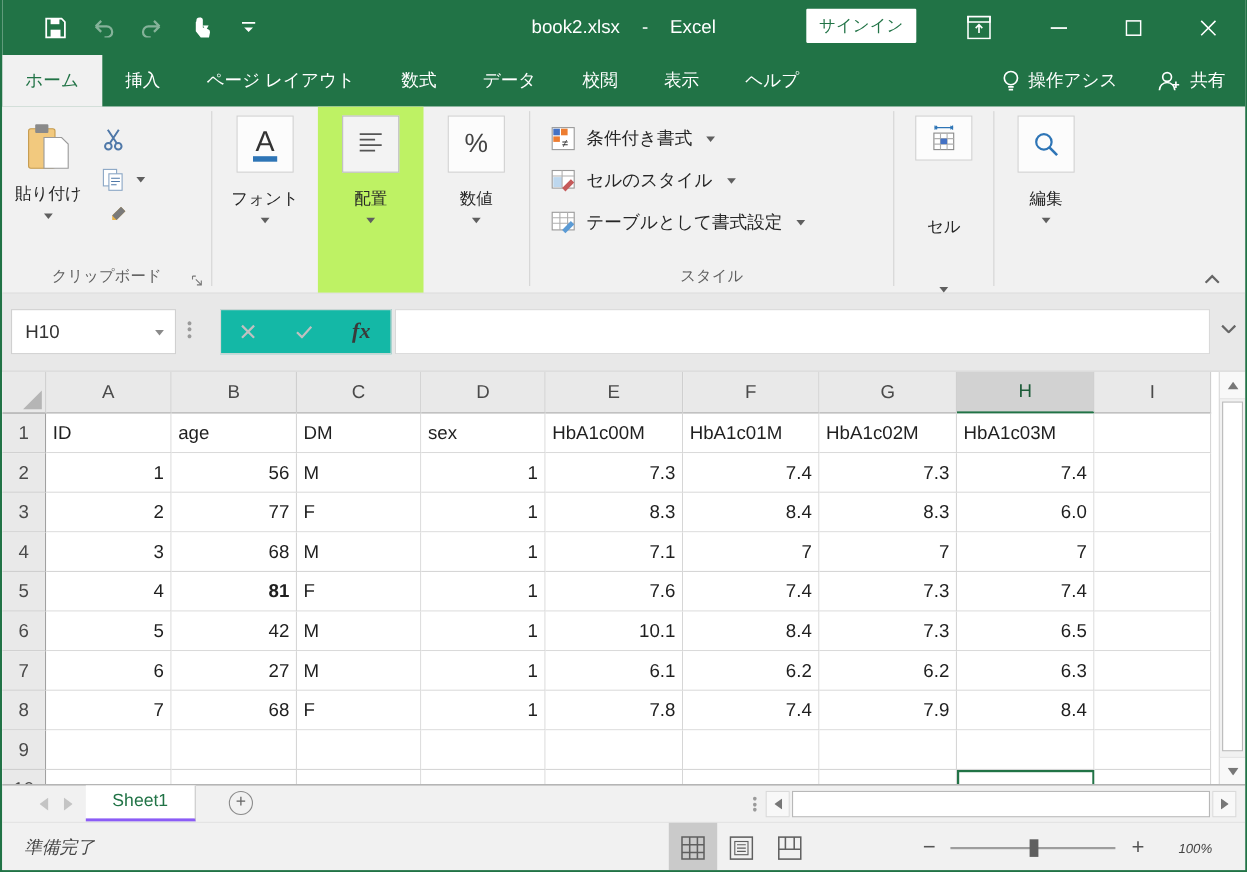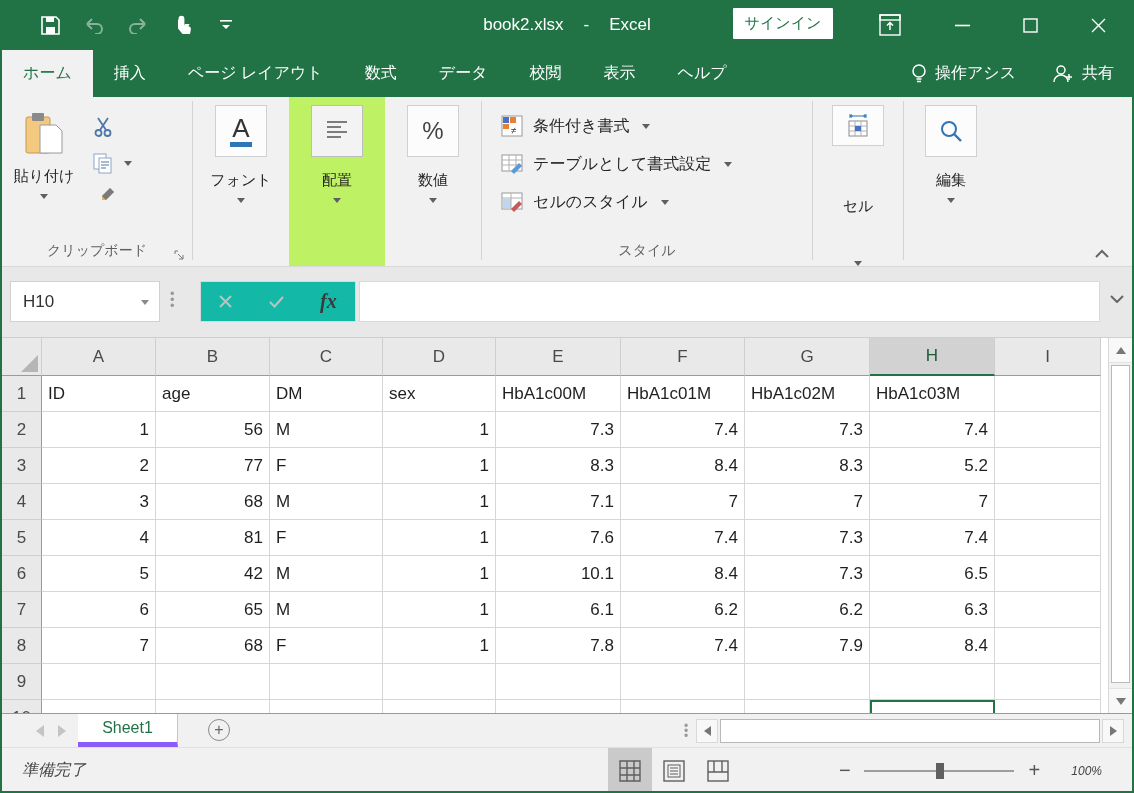--- a/index.html
+++ b/index.html
@@ -87,21 +87,21 @@
   .cell.num { justify-content:flex-end; }
   .cell.selcell { outline:2px solid #217346; outline-offset:-2px; }
   .vscroll { position:absolute; right:0; top:0; width:24px; height:375px; background:#f1f1f1; border-left:1px solid #d9d9d9; }
   .vs-btn { height:25px; display:flex; align-items:center; justify-content:center; color:#777; background:#f8f8f8; border-bottom:1px solid #e3e3e3;}
   .vs-btn.bottom { position:absolute; bottom:0; left:0; right:0; border-top:1px solid #e3e3e3; border-bottom:none; }
   .vs-thumb { position:absolute; top:27px; left:2px; right:2px; height:318px; background:#fff; border:1px solid #b8b8b8; }
 
   
   .sheetbar { height:34px; background:#f1f1f1; border-top:1px solid #9a9a9a; display:flex; align-items:stretch; flex-shrink:0; position:relative; }
   .nav-arrows { display:flex; align-items:center; gap:14px; padding:0 12px 0 34px; color:#c0c0c0; }
-  .sheet-tab { width:100px; background:#fff; border-right:1px solid #c6c6c6; border-bottom:5px solid #8b5cf6;
+  .sheet-tab { width:100px; background:#fff; border-right:1px solid #c6c6c6; border-bottom:3px solid #8b5cf6;
                display:flex; align-items:center; justify-content:center; color:#217346; font-size:16px; margin-top:0; }
   .add-sheet { width:22px; height:22px; border:1px solid #8a8a8a; border-radius:50%; color:#666; display:flex; align-items:center;
                justify-content:center; font-size:16px; margin:5px 0 0 30px; line-height:1; }
   .hscroll { position:absolute; right:8px; top:4px; width:440px; height:26px; display:flex; align-items:center; }
   .hdots { color:#9a9a9a; font-size:12px; line-height:5px; margin-right:8px; text-align:center; }
   .hs-btn { width:22px; height:24px; background:#f8f8f8; border:1px solid #d9d9d9; display:flex; align-items:center; justify-content:center; color:#777; }
   .hs-track { flex:1; height:24px; background:#f1f1f1; position:relative; }
   .hs-thumb { position:absolute; left:2px; right:2px; top:0; height:24px; background:#fff; border:1px solid #b8b8b8; }
 
   
@@ -297,34 +297,34 @@
             <rect x="3" y="10" width="6" height="5" fill="#ed7d31"></rect>
             <rect x="10" y="3" width="6" height="6" fill="#ed7d31"></rect>
             <text x="11" y="20" font-size="10" fill="#333">≠</text>
           </svg>
         <span>条件付き書式</span>
         <div class="style-caret"></div>
       </div>
       <div class="style-item">
         <svg width="24" height="24" viewBox="0 0 24 24">
             <rect x="2" y="3" width="20" height="16" fill="#fff" stroke="#9a9a9a"></rect>
-            <path d="M2 8 h20 M2 13 h20 M9 3 v16 M16 3 v16" stroke="#b0b0b0"></path>
-            <path d="M14 22 l8-8-3-3-8 8z" fill="#5b9bd5"></path>
-          </svg>
-        <span>テーブルとして書式設定</span>
+            <rect x="3" y="9" width="8" height="9" fill="#bdd7ee"></rect>
+            <path d="M2 8 h20 M11 3 v16" stroke="#b0b0b0"></path>
+            <path d="M14 22 l8-8-3-3-8 8z" fill="#c55a5a"></path>
+          </svg>
+        <span>セルのスタイル</span>
         <div class="style-caret"></div>
       </div>
       <div class="style-item">
         <svg width="24" height="24" viewBox="0 0 24 24">
             <rect x="2" y="3" width="20" height="16" fill="#fff" stroke="#9a9a9a"></rect>
-            <rect x="3" y="9" width="8" height="9" fill="#bdd7ee"></rect>
-            <path d="M2 8 h20 M11 3 v16" stroke="#b0b0b0"></path>
-            <path d="M14 22 l8-8-3-3-8 8z" fill="#c55a5a"></path>
-          </svg>
-        <span>セルのスタイル</span>
+            <path d="M2 8 h20 M2 13 h20 M9 3 v16 M16 3 v16" stroke="#b0b0b0"></path>
+            <path d="M14 22 l8-8-3-3-8 8z" fill="#5b9bd5"></path>
+          </svg>
+        <span>テーブルとして書式設定</span>
         <div class="style-caret"></div>
       </div>
       <div class="grp-label">スタイル</div>
     </div>
     <div class="vsep"></div>
 
     <div class="rgroup col-grp" style="width:90px;gap:37px;">
       <div class="big-box">
         <svg width="28" height="28" viewBox="0 0 28 28">
             <path d="M6 4 h16 M6 2 v4 M22 2 v4 M9 4 l-2 0 M8 2.5 l-2 1.5 2 1.5 M19 4 l2 0 M20 2.5 l2 1.5-2 1.5" stroke="#2e75b6" fill="none"></path>
@@ -425,39 +425,39 @@
         </div>
         <div class="grow">
           <div class="rownum">3</div>
           <div class="cell num" style="width: 114px;">2</div>
           <div class="cell num" style="width: 114px;">77</div>
           <div class="cell" style="width: 113px;">F</div>
           <div class="cell num" style="width: 113px;">1</div>
           <div class="cell num" style="width: 125px;">8.3</div>
           <div class="cell num" style="width: 124px;">8.4</div>
           <div class="cell num" style="width: 125px;">8.3</div>
-          <div class="cell num" style="width: 125px;">5.2</div>
+          <div class="cell num" style="width: 125px;">6.0</div>
           <div class="cell" style="width: 106px;"></div>
         </div>
         <div class="grow">
           <div class="rownum">4</div>
           <div class="cell num" style="width: 114px;">3</div>
           <div class="cell num" style="width: 114px;">68</div>
           <div class="cell" style="width: 113px;">M</div>
           <div class="cell num" style="width: 113px;">1</div>
           <div class="cell num" style="width: 125px;">7.1</div>
           <div class="cell num" style="width: 124px;">7</div>
           <div class="cell num" style="width: 125px;">7</div>
           <div class="cell num" style="width: 125px;">7</div>
           <div class="cell" style="width: 106px;"></div>
         </div>
         <div class="grow">
           <div class="rownum">5</div>
           <div class="cell num" style="width: 114px;">4</div>
-          <div class="cell num" style="width: 114px;">81</div>
+          <div class="cell num" style="width: 114px; font-weight: bold;">81</div>
           <div class="cell" style="width: 113px;">F</div>
           <div class="cell num" style="width: 113px;">1</div>
           <div class="cell num" style="width: 125px;">7.6</div>
           <div class="cell num" style="width: 124px;">7.4</div>
           <div class="cell num" style="width: 125px;">7.3</div>
           <div class="cell num" style="width: 125px;">7.4</div>
           <div class="cell" style="width: 106px;"></div>
         </div>
         <div class="grow">
           <div class="rownum">6</div>
@@ -467,21 +467,21 @@
           <div class="cell num" style="width: 113px;">1</div>
           <div class="cell num" style="width: 125px;">10.1</div>
           <div class="cell num" style="width: 124px;">8.4</div>
           <div class="cell num" style="width: 125px;">7.3</div>
           <div class="cell num" style="width: 125px;">6.5</div>
           <div class="cell" style="width: 106px;"></div>
         </div>
         <div class="grow">
           <div class="rownum">7</div>
           <div class="cell num" style="width: 114px;">6</div>
-          <div class="cell num" style="width: 114px;">65</div>
+          <div class="cell num" style="width: 114px;">27</div>
           <div class="cell" style="width: 113px;">M</div>
           <div class="cell num" style="width: 113px;">1</div>
           <div class="cell num" style="width: 125px;">6.1</div>
           <div class="cell num" style="width: 124px;">6.2</div>
           <div class="cell num" style="width: 125px;">6.2</div>
           <div class="cell num" style="width: 125px;">6.3</div>
           <div class="cell" style="width: 106px;"></div>
         </div>
         <div class="grow">
           <div class="rownum">8</div>

